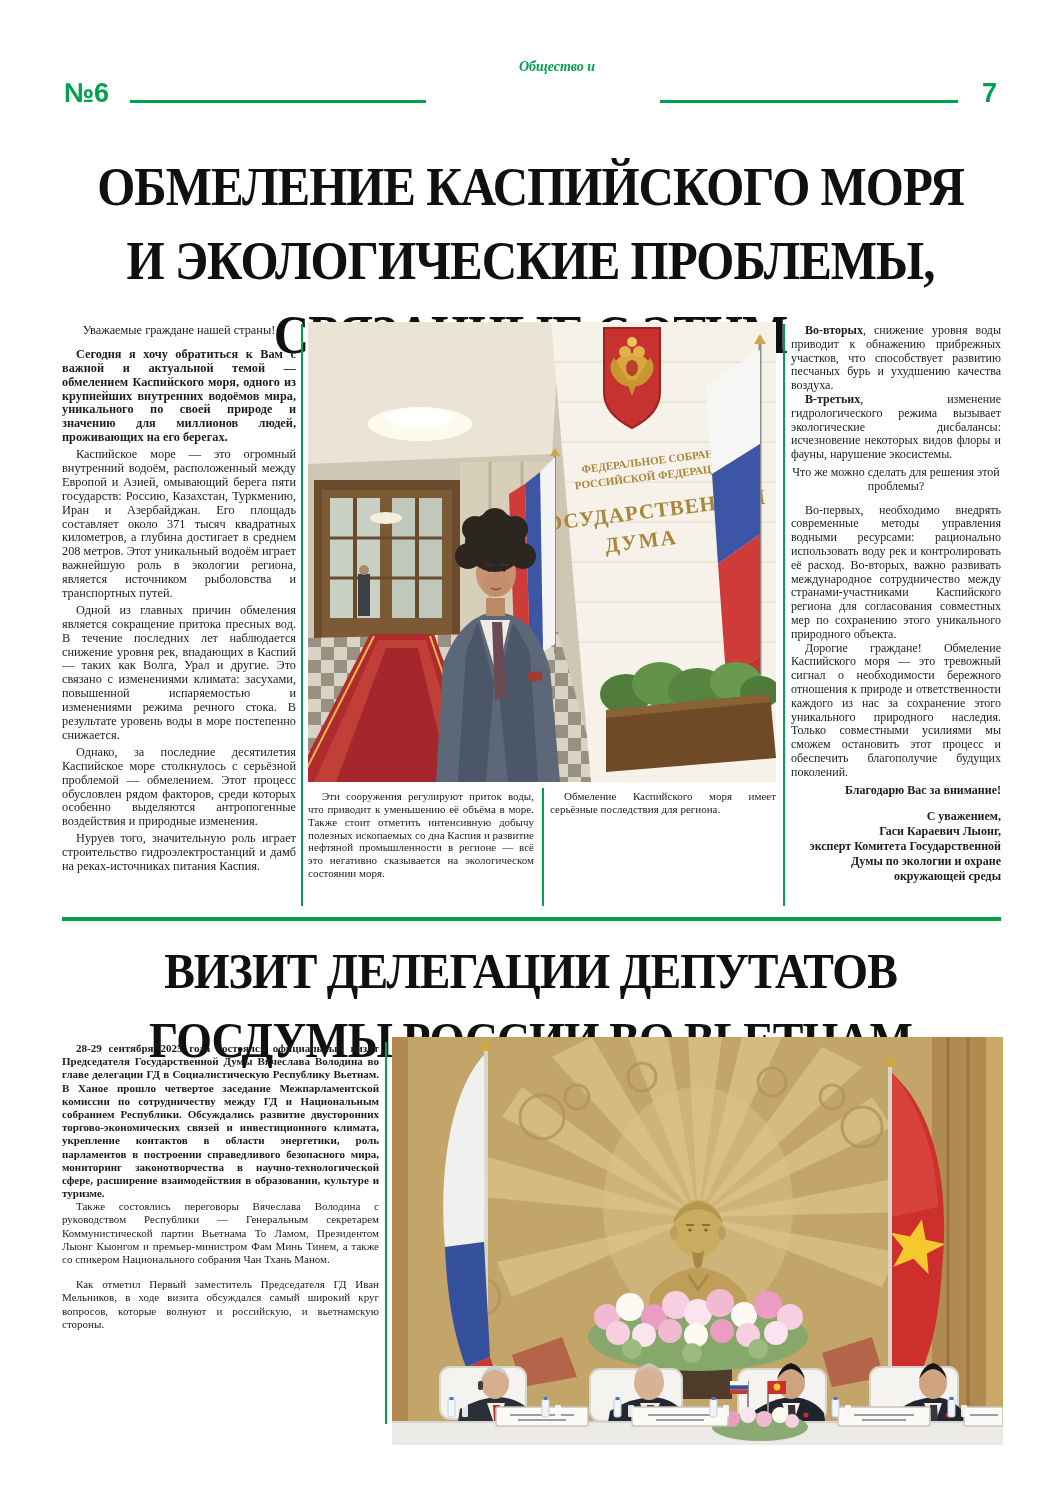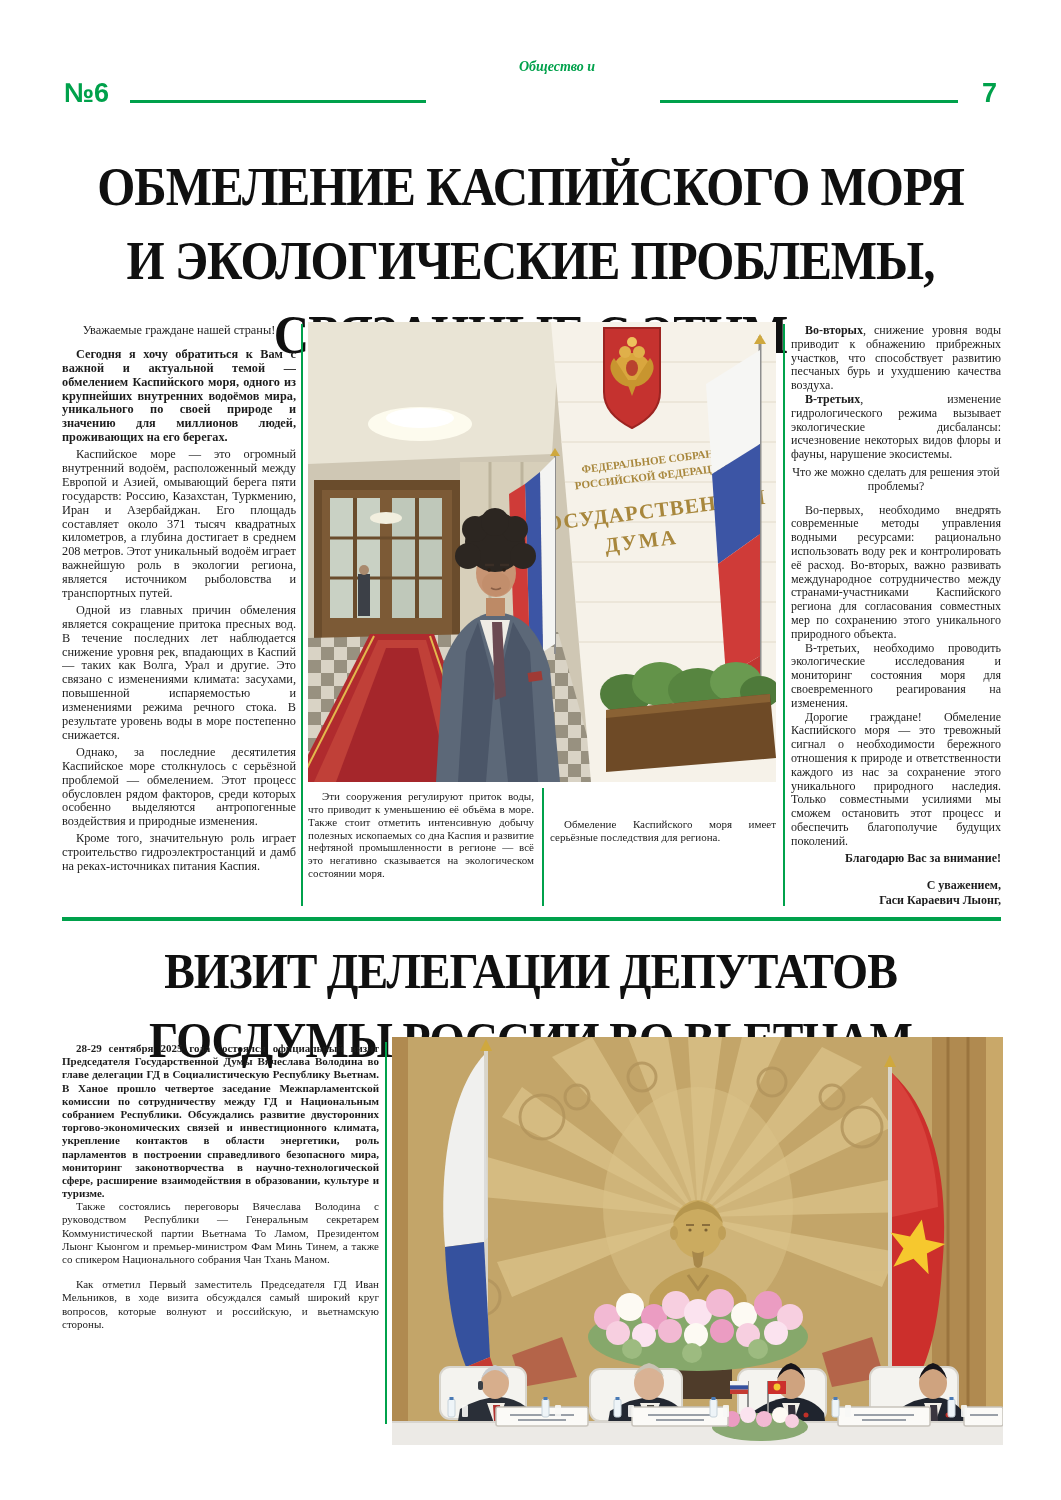--- a/index.html
+++ b/index.html
@@ -57,21 +57,21 @@
   <span class="hl">И ЭКОЛОГИЧЕСКИЕ ПРОБЛЕМЫ,</span>
   <span class="hl">СВЯЗАННЫЕ С ЭТИМ</span>
 </div>
 
 <div class="abs col fs-left" style="left:62px;top:324px;width:234px;height:582px;">
   <p class="colheading bold">Уважаемые граждане нашей страны!</p>
   <p class="bold">Сегодня я хочу обратиться к Вам с важной и актуальной темой — обмелением Каспийского моря, одного из крупнейших внутренних водоёмов мира, уникального по своей природе и значению для миллионов людей, проживающих на его берегах.</p>
   <p class="sp">Каспийское море — это огромный внутренний водоём, расположенный между Европой и Азией, омывающий берега пяти государств: Россию, Казахстан, Туркмению, Иран и Азербайджан. Его площадь составляет около 371 тысяч квадратных километров, а глубина достигает в среднем 208 метров. Этот уникальный водоём играет важнейшую роль в экологии региона, является источником рыболовства и транспортных путей.</p>
   <p class="sp">Одной из главных причин обмеления является сокращение притока пресных вод. В течение последних лет наблюдается снижение уровня рек, впадающих в Каспий — таких как Волга, Урал и другие. Это связано с изменениями климата: засухами, повышенной испаряемостью и изменениями режима речного стока. В результате уровень воды в море постепенно снижается.</p>
   <p class="sp">Однако, за последние десятилетия Каспийское море столкнулось с серьёзной проблемой — обмелением. Этот процесс обусловлен рядом факторов, среди которых особенно выделяются антропогенные воздействия и природные изменения.</p>
-  <p class="sp">Кроме того, значительную роль играет строительство гидроэлектростанций и дамб на реках-источниках питания Каспия.</p>
+  <p class="sp">Нуруев того, значительную роль играет строительство гидроэлектростанций и дамб на реках-источниках питания Каспия.</p>
 </div>
 
 <div class="abs vline" style="left:301px;top:324px;height:582px;"></div>
 
 <div class="abs" style="left:308px;top:322px;width:468px;height:460px;">
 <svg width="468" height="460" viewBox="0 0 468 460" xmlns="http://www.w3.org/2000/svg">
   <defs>
     <pattern id="checker" width="26" height="26" patternUnits="userSpaceOnUse">
       <rect width="26" height="26" fill="#d9d3c5"></rect>
       <rect width="13" height="13" fill="#989180"></rect>
@@ -194,32 +194,31 @@
     <circle cx="196" cy="248" r="1.8" fill="#2c2018"></circle>
     <path d="M183,266 q5,3 10,0" stroke="#8a5f46" stroke-width="1.5" fill="none"></path>
   </g>
 </svg>
 </div>
 
 <div class="abs col fs-mid" style="left:308px;top:790px;width:226px;height:118px;">
   <p>Эти сооружения регулируют приток воды, что приводит к уменьшению её объёма в море. Также стоит отметить интенсивную добычу полезных ископаемых со дна Каспия и развитие нефтяной промышленности в регионе — всё это негативно сказывается на экологическом состоянии моря.</p>
 </div>
 <div class="abs vline" style="left:542px;top:788px;height:118px;"></div>
-<div class="abs col fs-mid" style="left:550px;top:818px;width:226px;height:118px;">
+<div class="abs col fs-mid" style="left:550px;top:790px;width:226px;height:118px;">
   <p>Обмеление Каспийского моря имеет серьёзные последствия для региона.</p>
 </div>
 
 <div class="abs vline" style="left:783px;top:324px;height:582px;"></div>
 
 <div class="abs col fs-right" style="left:791px;top:324px;width:210px;height:582px;">
   <p><b class="bold">Во-вторых</b><span>, снижение уровня воды приводит к обнажению прибрежных участков, что способствует развитию песчаных бурь и ухудшению качества воздуха.</span></p>
   <p><b class="bold">В-третьих</b><span>, изменение гидрологического режима вызывает экологические дисбалансы: исчезновение некоторых видов флоры и фауны, нарушение экосистемы.</span></p>
   <p class="colheading bold" style="margin-top:4px;">Что же можно сделать для решения этой проблемы?</p>
   <p>Во-первых, необходимо внедрять современные методы управления водными ресурсами: рационально использовать воду рек и контролировать её расход. Во-вторых, важно развивать международное сотрудничество между странами-участниками Каспийского региона для согласования совместных мер по сохранению этого уникального природного объекта.</p>
-  <p>В-третьих, необходимо проводить экологические исследования и мониторинг состояния моря для своевременного реагирования на изменения.</p>
   <p>Дорогие граждане! Обмеление Каспийского моря — это тревожный сигнал о необходимости бережного отношения к природе и ответственности каждого из нас за сохранение этого уникального природного наследия. Только совместными усилиями мы сможем остановить этот процесс и обеспечить благополучие будущих поколений.</p>
   <p class="bold right" style="margin-top:4px;">Благодарю Вас за внимание!</p>
   <div class="gap"></div>
   <div class="sig">
     <div>С уважением,</div>
     <div>Гаси Караевич Лыонг,</div>
     <div>эксперт Комитета Государственной</div>
     <div>Думы по экологии и охране</div>
     <div>окружающей среды</div>
   </div>

